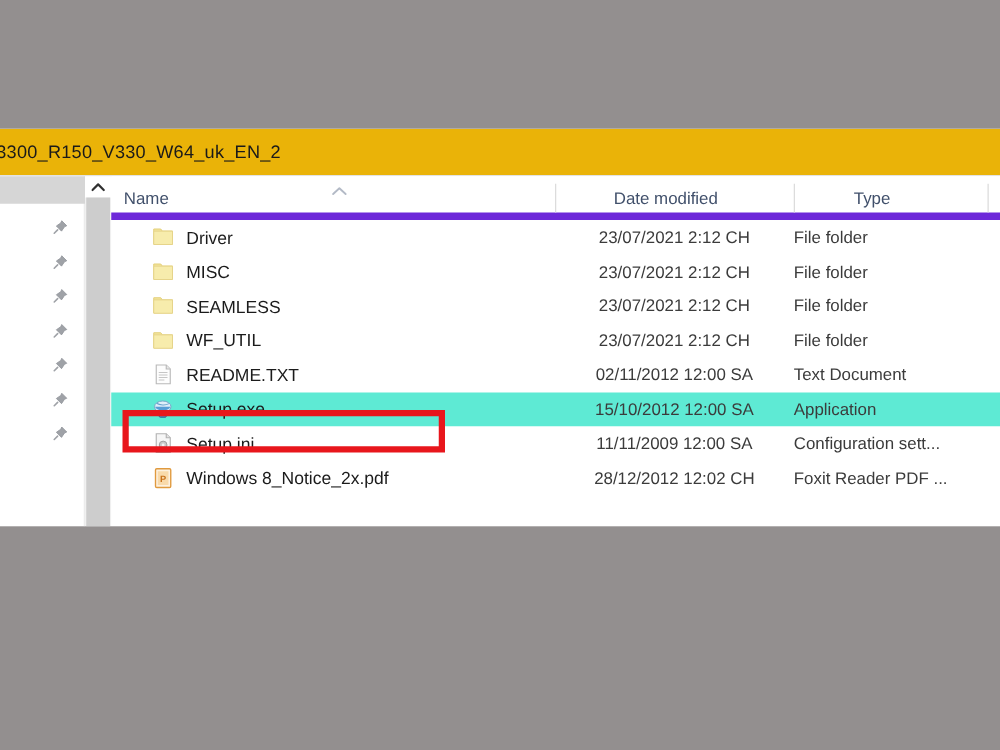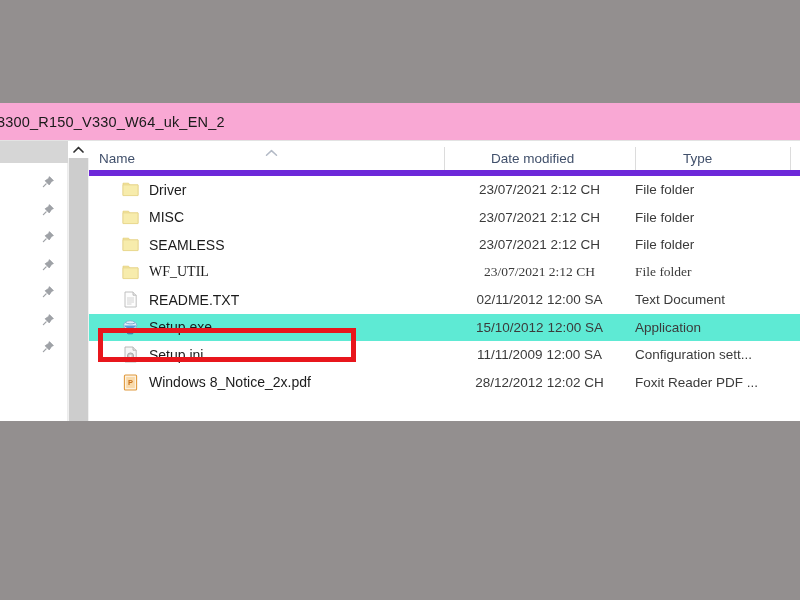--- a/index.html
+++ b/index.html
@@ -20,21 +20,21 @@
     width: 800px; height: 318px;
     background: #ffffff;
     overflow: hidden;
   }
 
   
   #address-bar {
     position: absolute;
     left: 0; top: 0;
     width: 800px; height: 38px;
-    background: #f9a8d4;
+    background: #eab308;
     border-bottom: 1px solid #e3e3e3;
     display: flex;
     align-items: center;
   }
   #breadcrumb-text {
     font-size: 14.5px;
     color: #1a1a1a;
     letter-spacing: .2px;
     padding-left: 0px;
     margin-left: -3px;
@@ -332,21 +332,21 @@
             </span>
             <span class="name-text">SEAMLESS</span>
           </div>
           <div class="cell-date">
             <span class="date-text">23/07/2021 2:12 CH</span>
           </div>
           <div class="cell-type">
             <span class="type-text">File folder</span>
           </div>
         </div>
-        <div class="file-row" style="top: 117.5px; font-family: Liberation Serif, serif;">
+        <div class="file-row" style="top: 117.5px;">
           <div class="cell-name">
             <span class="icon-box">
               <svg width="19" height="19" viewBox="0 0 19 19">
                 <path d="M2 3.2h5.6l1.3 1.7H17v10.4H2z" fill="#f3e49b" stroke="#e3cf79" stroke-width=".8"></path>
                 <path d="M2 4.9h15v10.7H2z" fill="#f7ecac" stroke="#e6d48a" stroke-width=".8"></path>
               </svg>
             </span>
             <span class="name-text">WF_UTIL</span>
           </div>
           <div class="cell-date">

